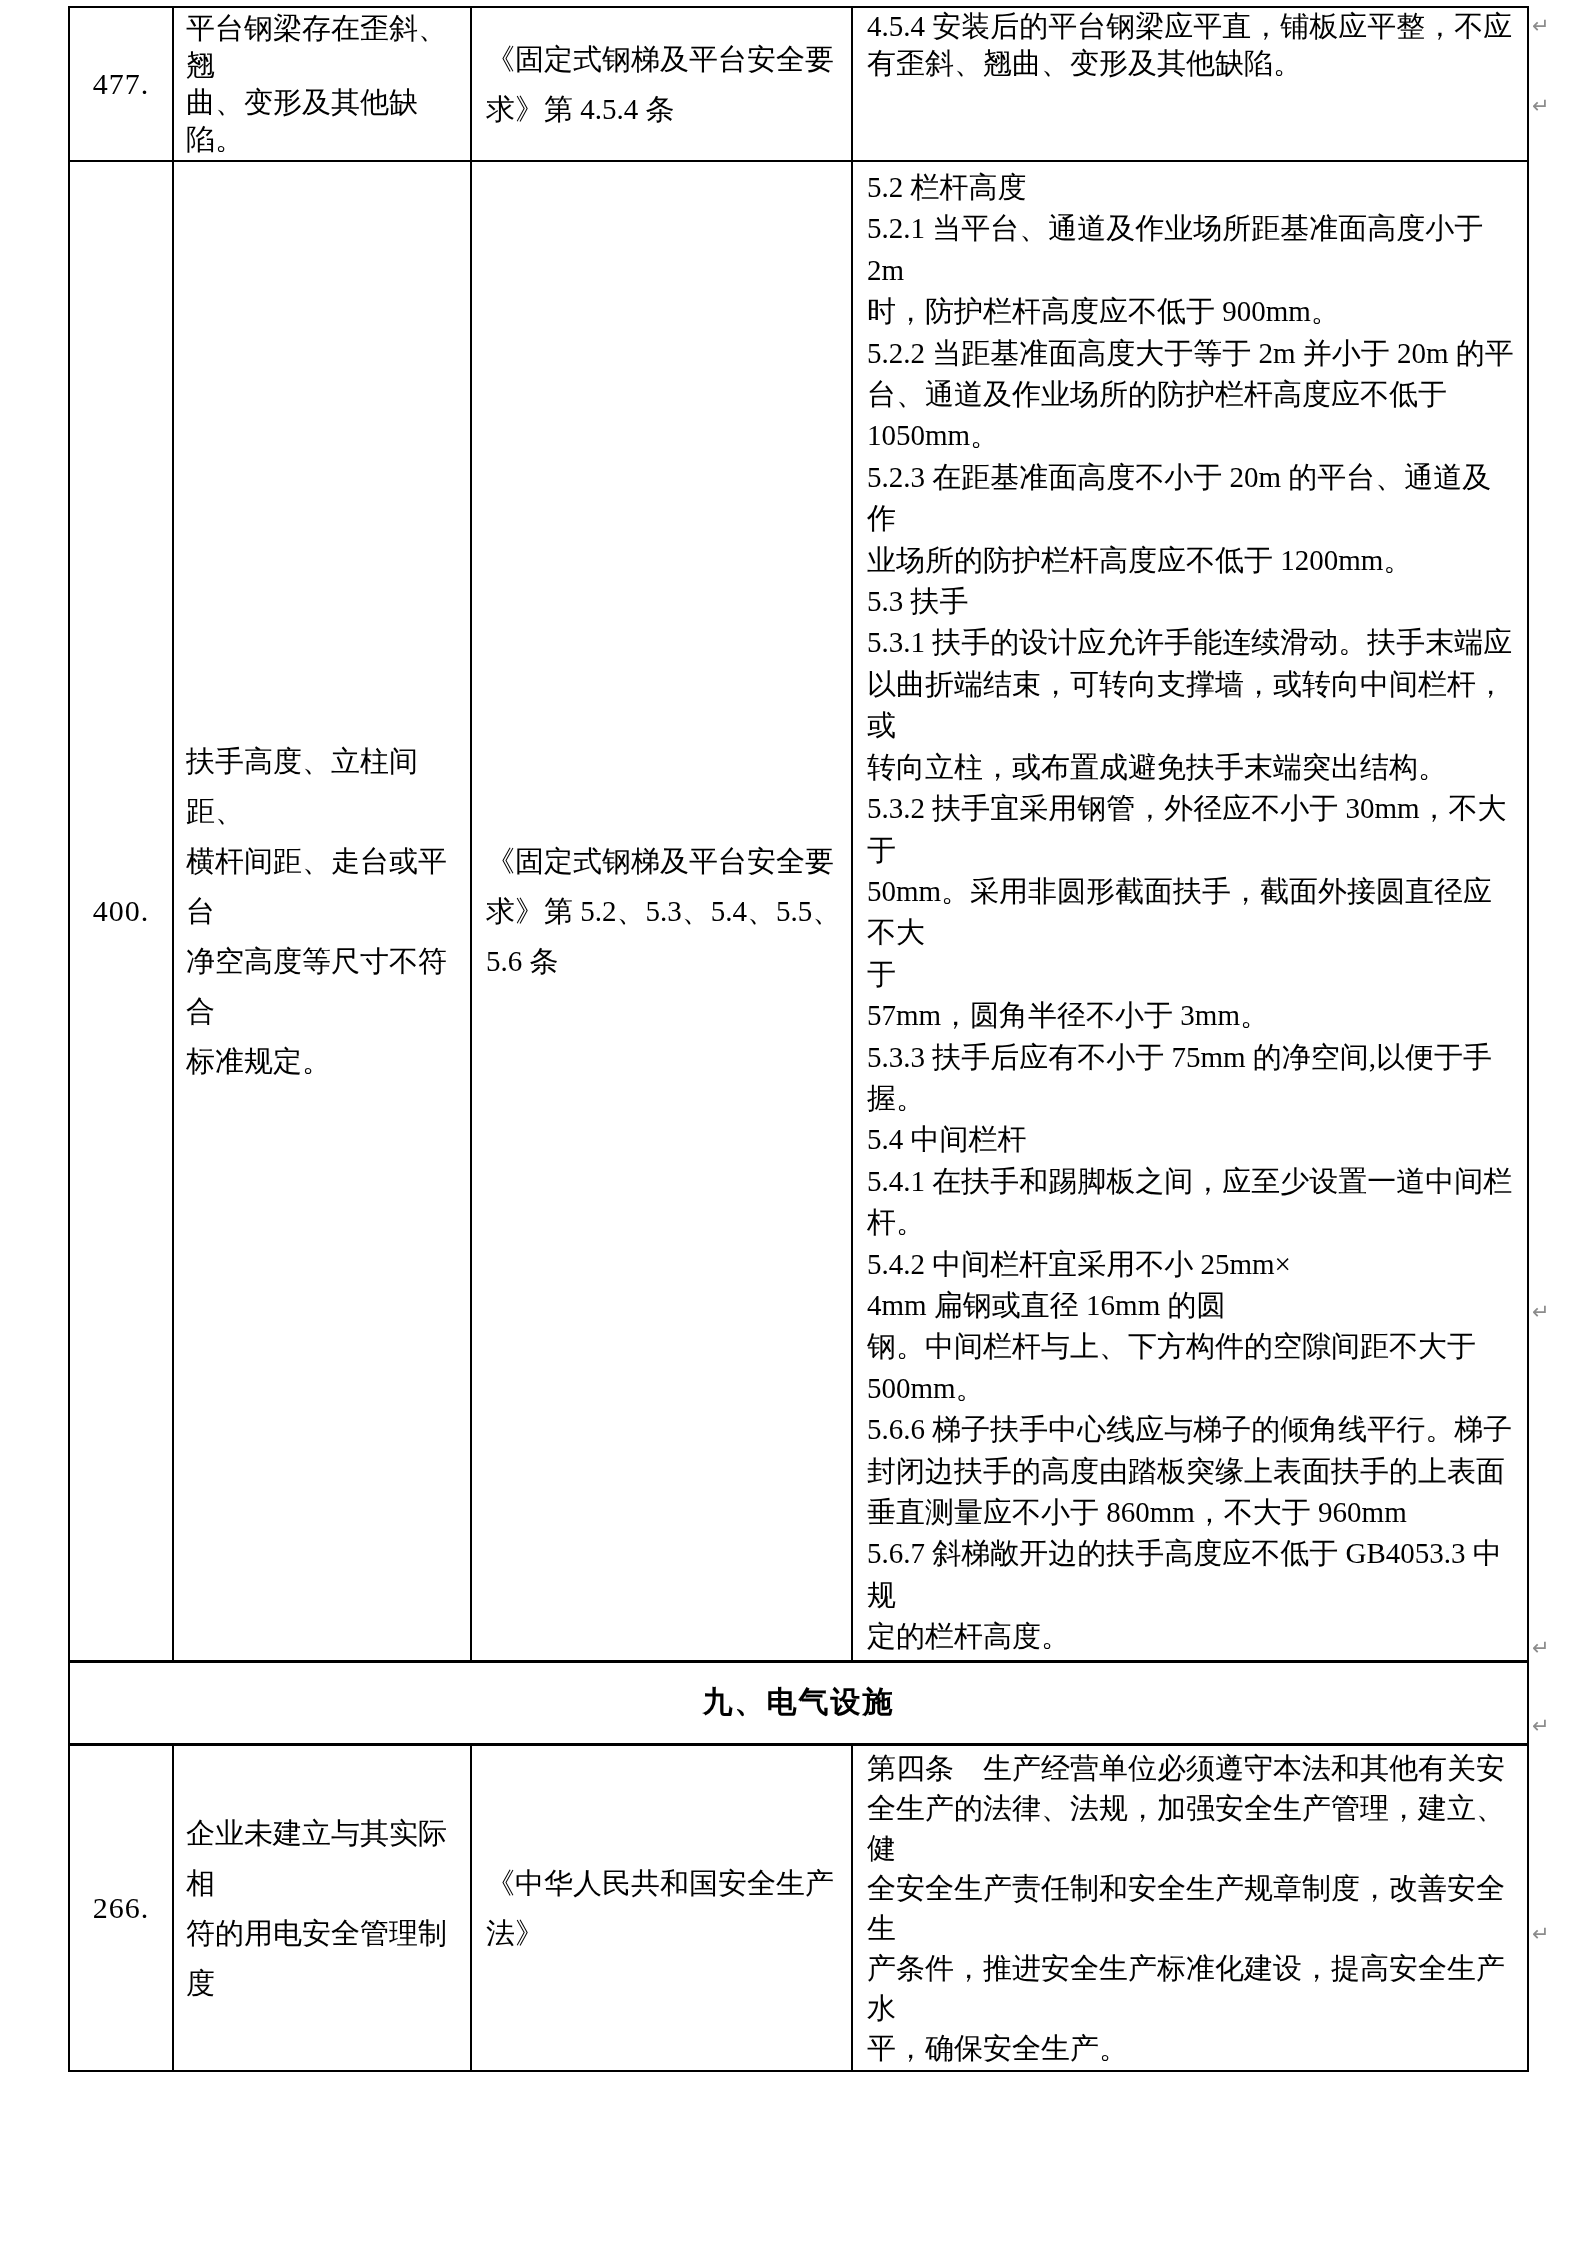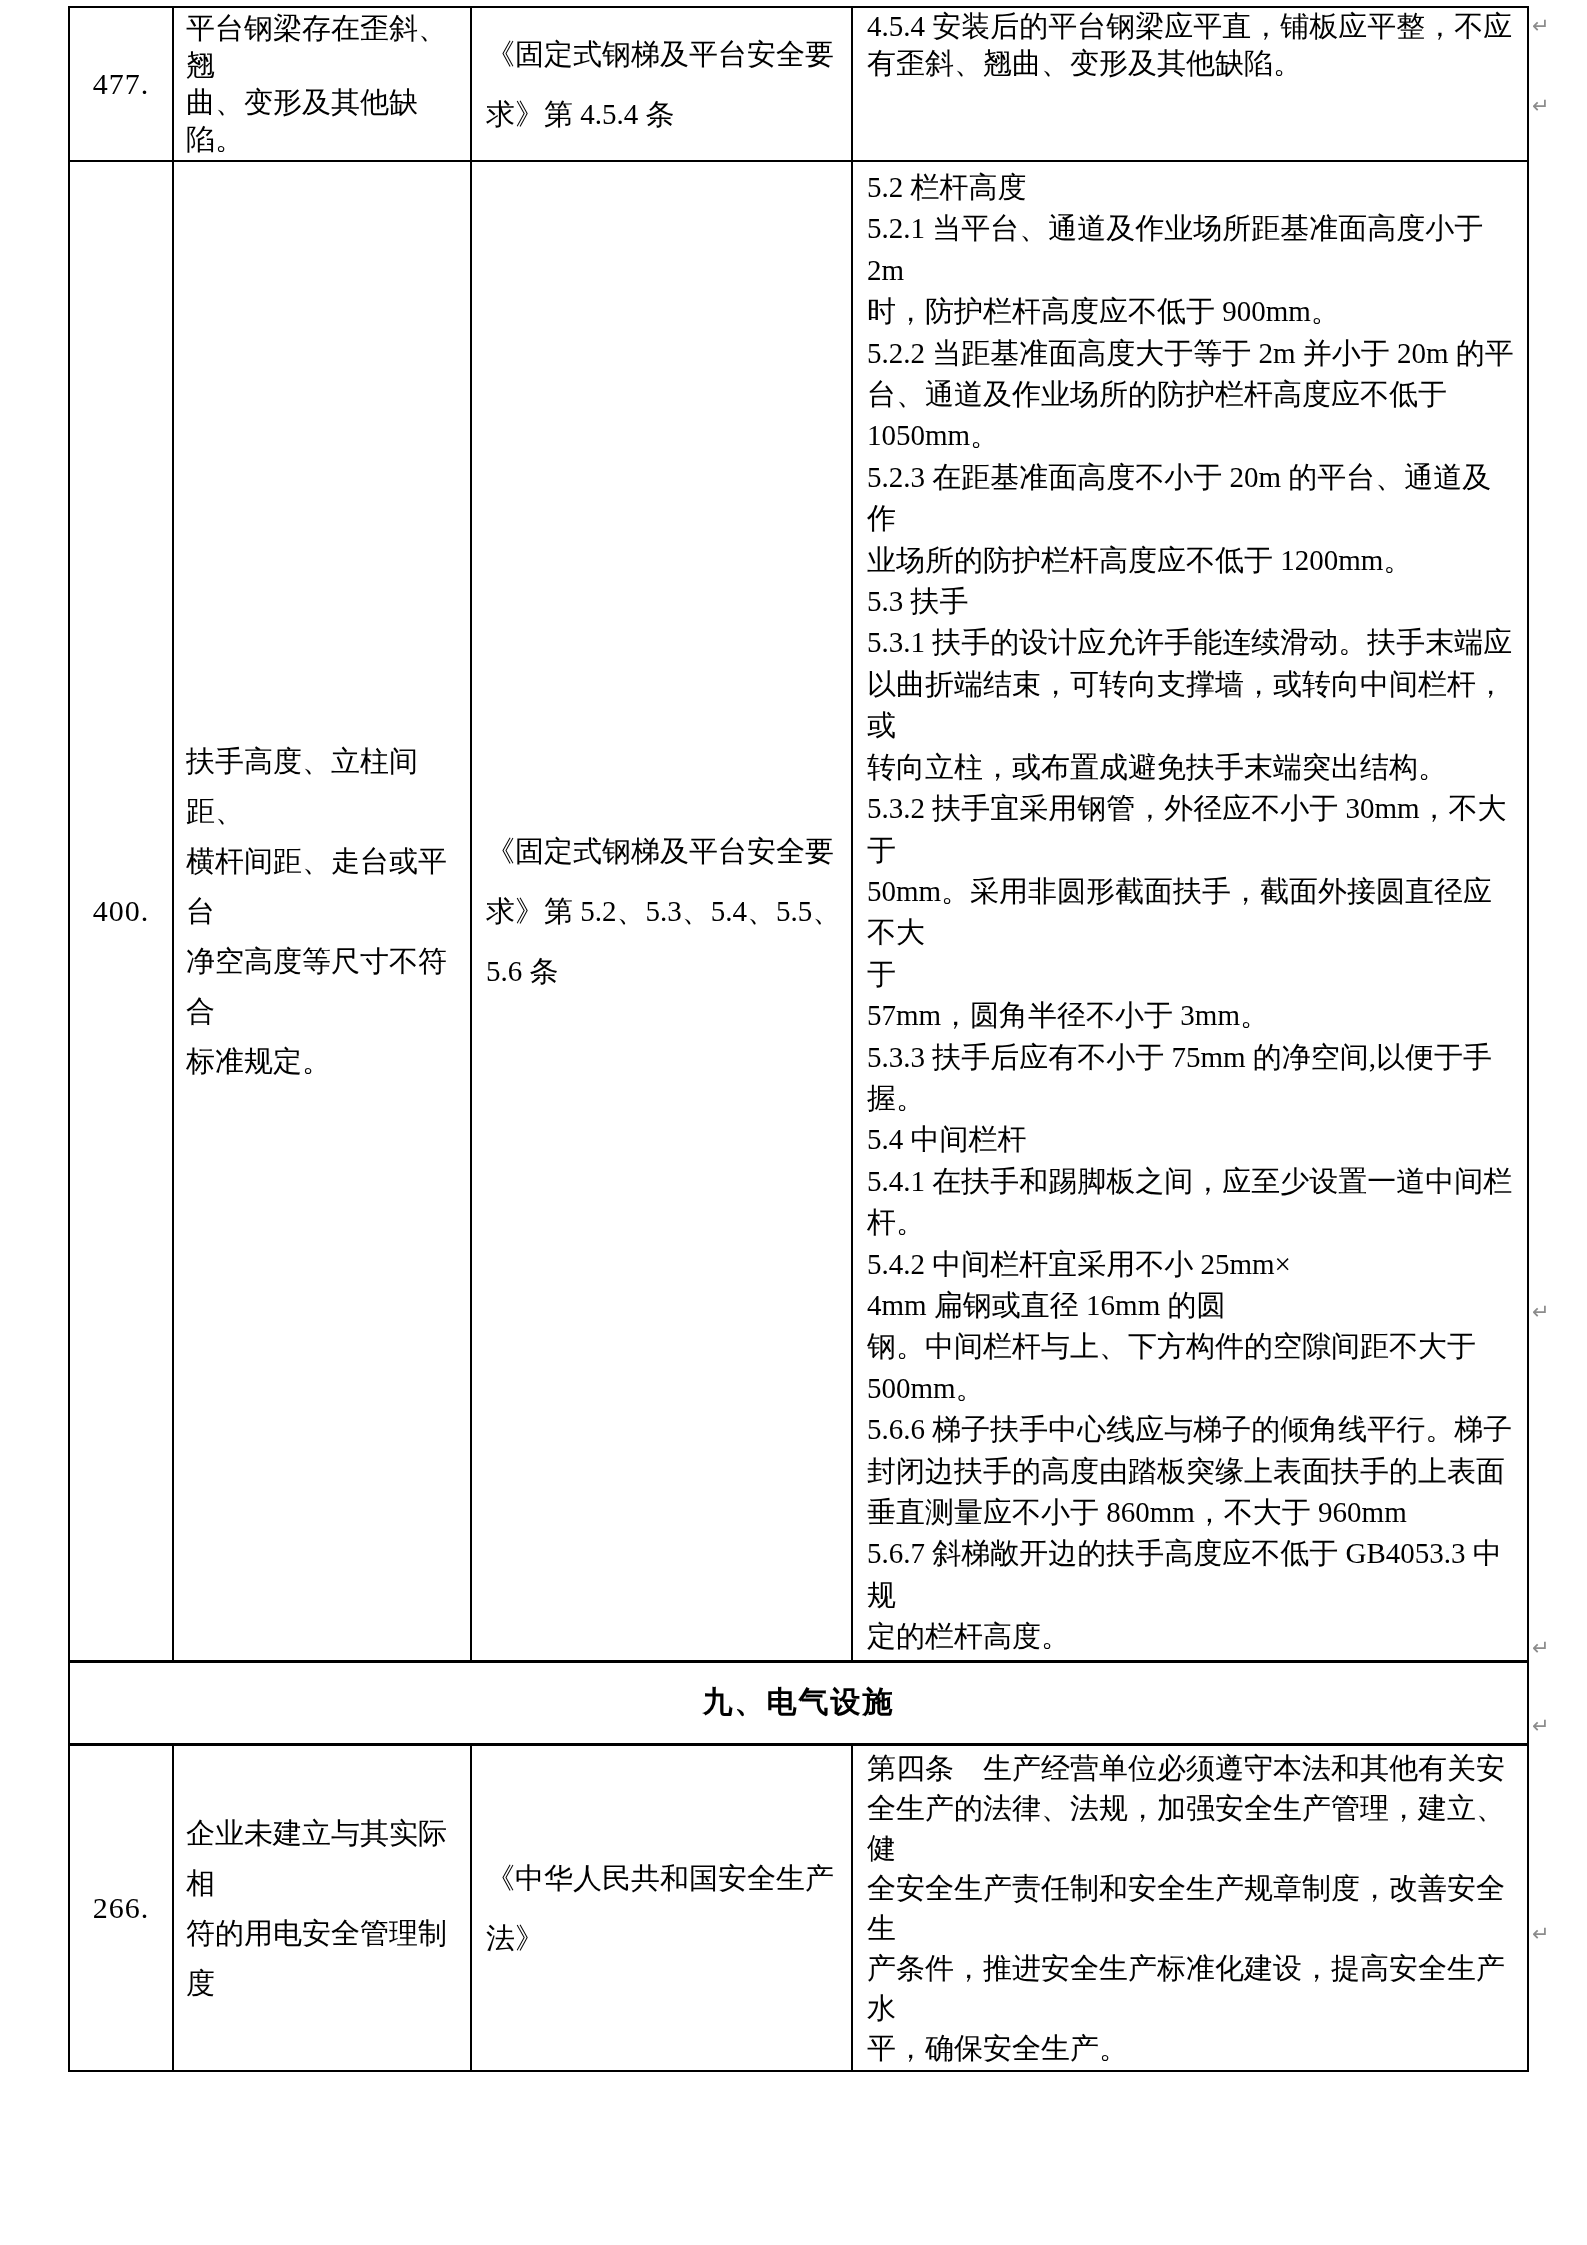--- a/index.html
+++ b/index.html
@@ -44,21 +44,21 @@
   td.prob-cell {
     vertical-align: middle;
     text-align: left;
     padding: 2px 6px 2px 12px;
     line-height: 50px;
   }
   td.basis-cell {
     vertical-align: middle;
     text-align: left;
     padding: 2px 6px 2px 14px;
-    line-height: 60px;
+    line-height: 50px;
   }
   td.det-cell {
     vertical-align: top;
     text-align: left;
     padding: 2px 10px 2px 14px;
     line-height: 41px;
   }
 
   tr.row-264 td { height: 76px; }
   tr.row-264 td.det-cell  { line-height: 37px; padding-top: 0; }

